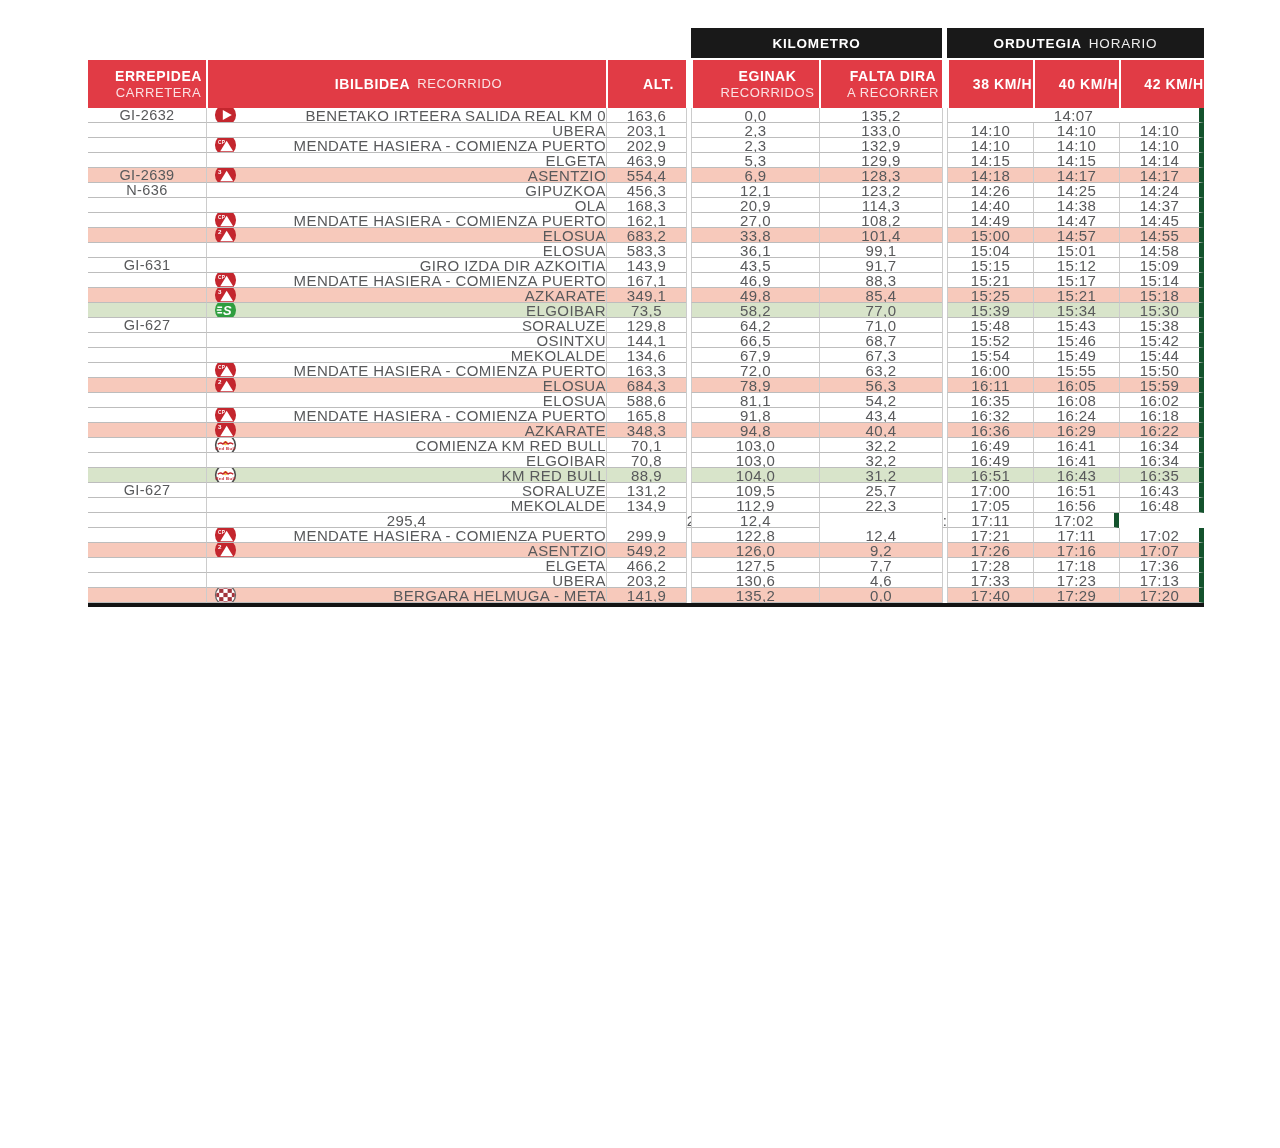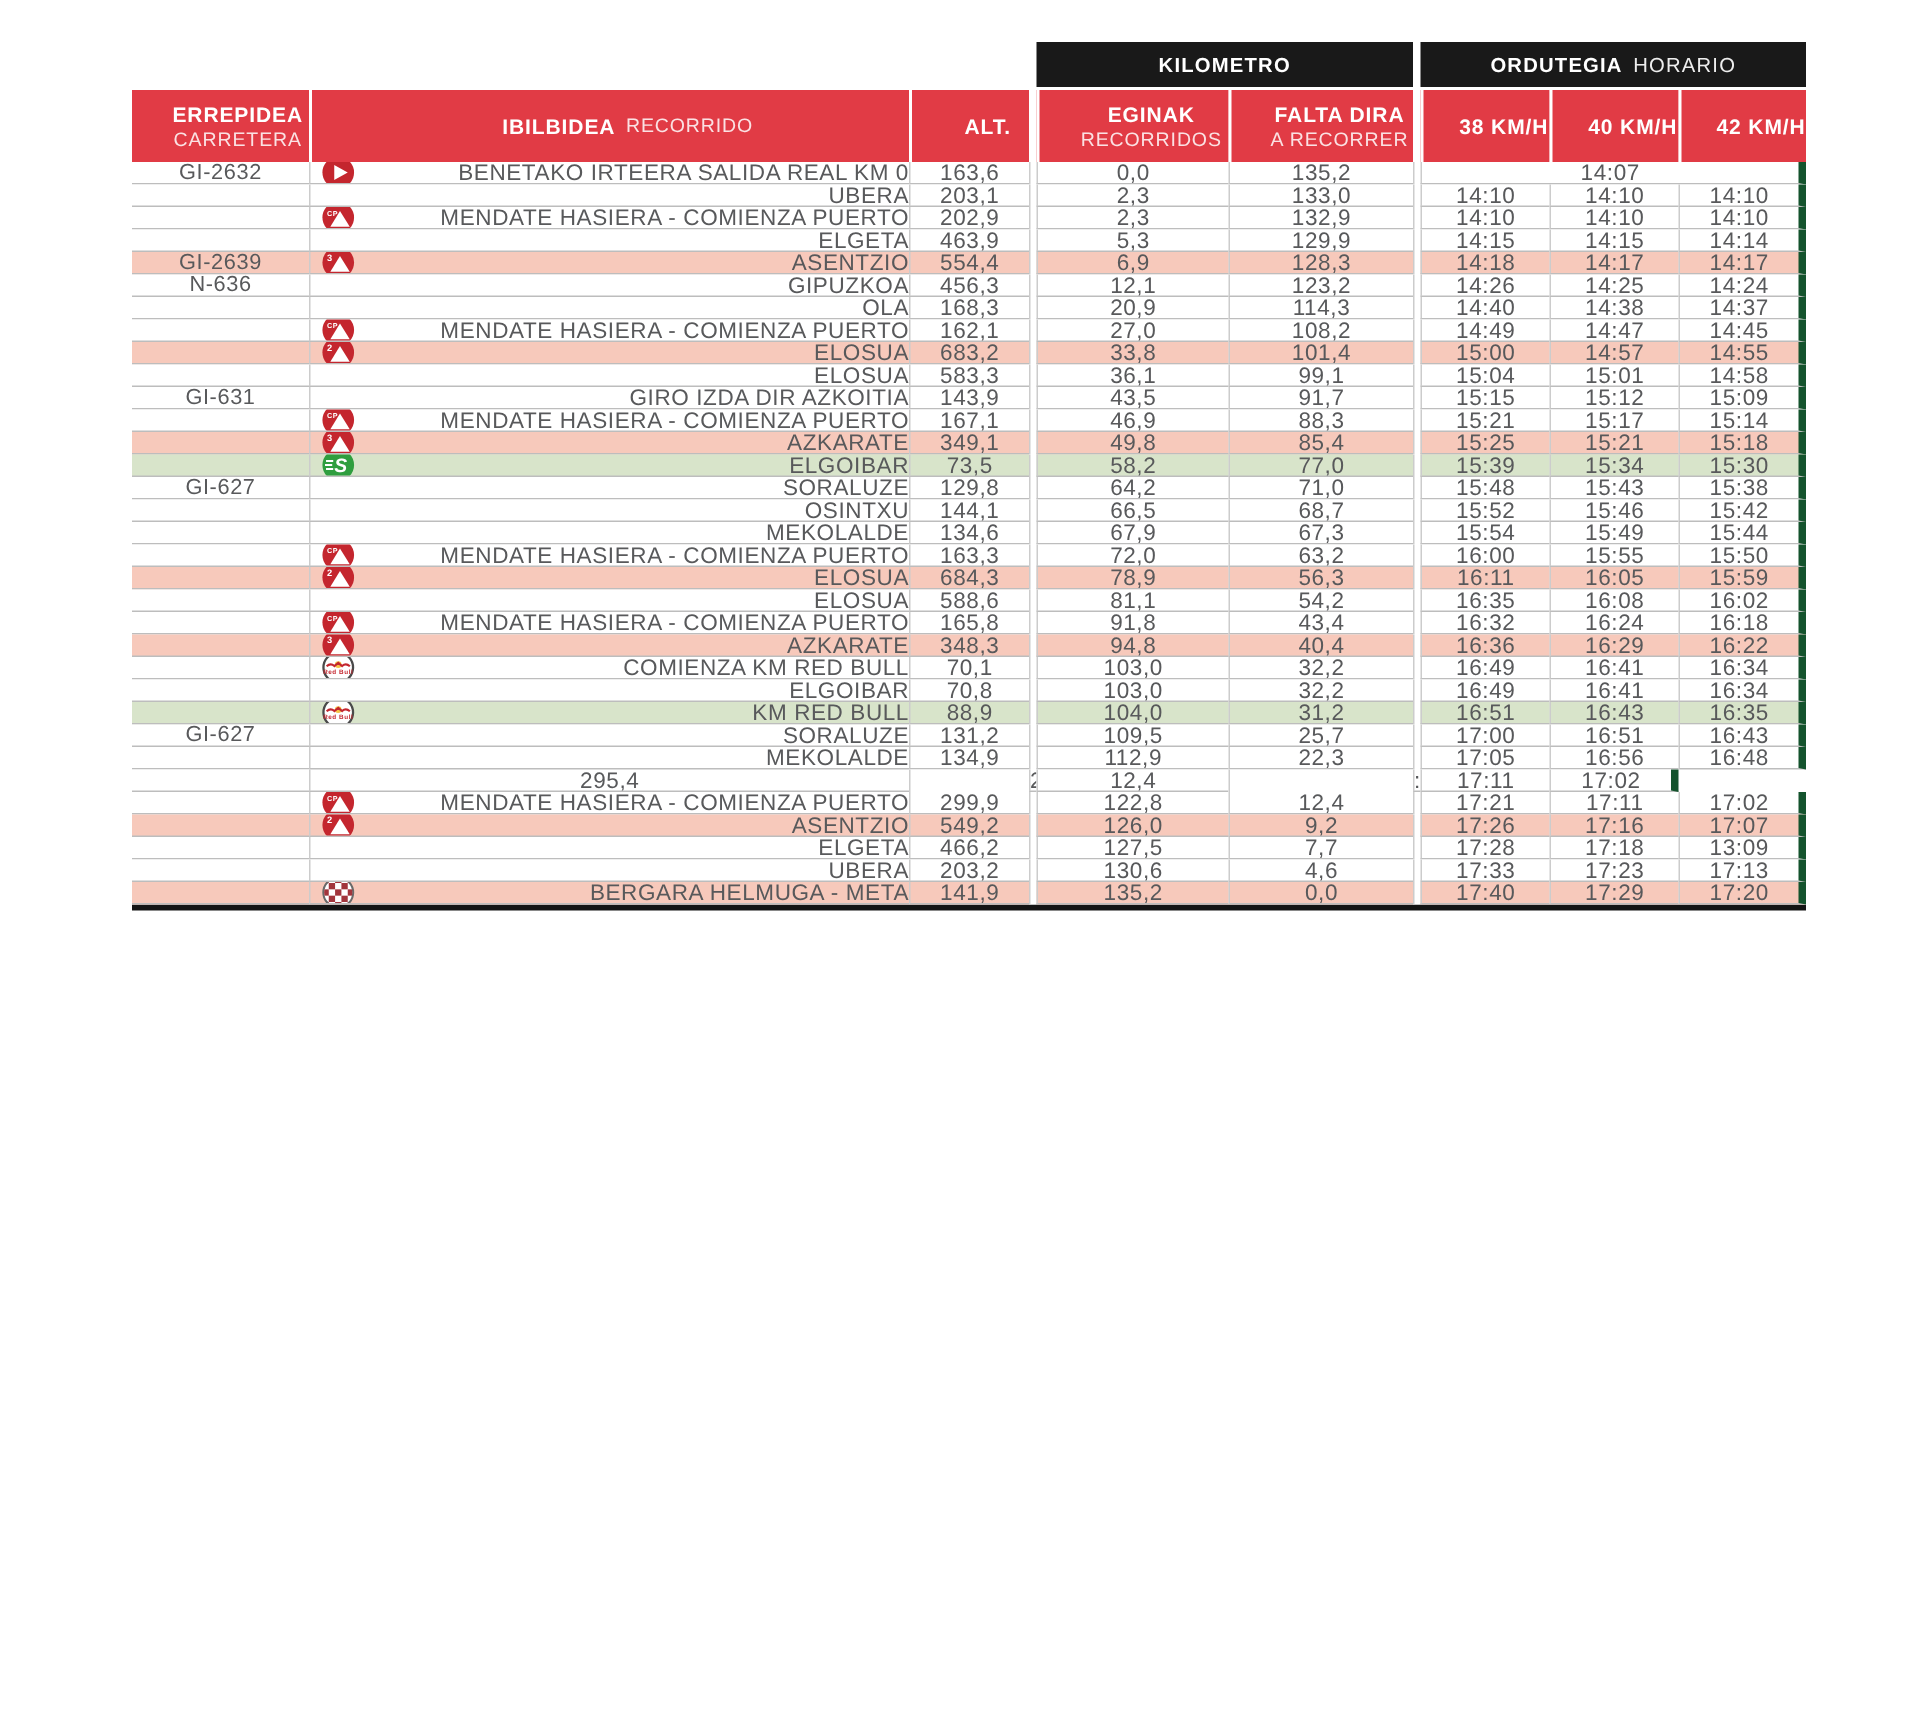--- a/index.html
+++ b/index.html
@@ -634,21 +634,21 @@
         <div class="cell c-name">
           <span>ELGETA</span>
         </div>
         <div class="cell ">466,2</div>
         <div class="gapc"></div>
         <div class="cell ">127,5</div>
         <div class="cell ">7,7</div>
         <div class="gapc"></div>
         <div class="cell ">17:28</div>
         <div class="cell ">17:18</div>
-        <div class="cell clast">13:09</div>
+        <div class="cell clast">17:36</div>
       </div>
       <div class="grid-row row">
         <div class="cell cfirst"></div>
         <div class="cell c-name">
           <span>UBERA</span>
         </div>
         <div class="cell ">203,2</div>
         <div class="gapc"></div>
         <div class="cell ">130,6</div>
         <div class="cell ">4,6</div>

